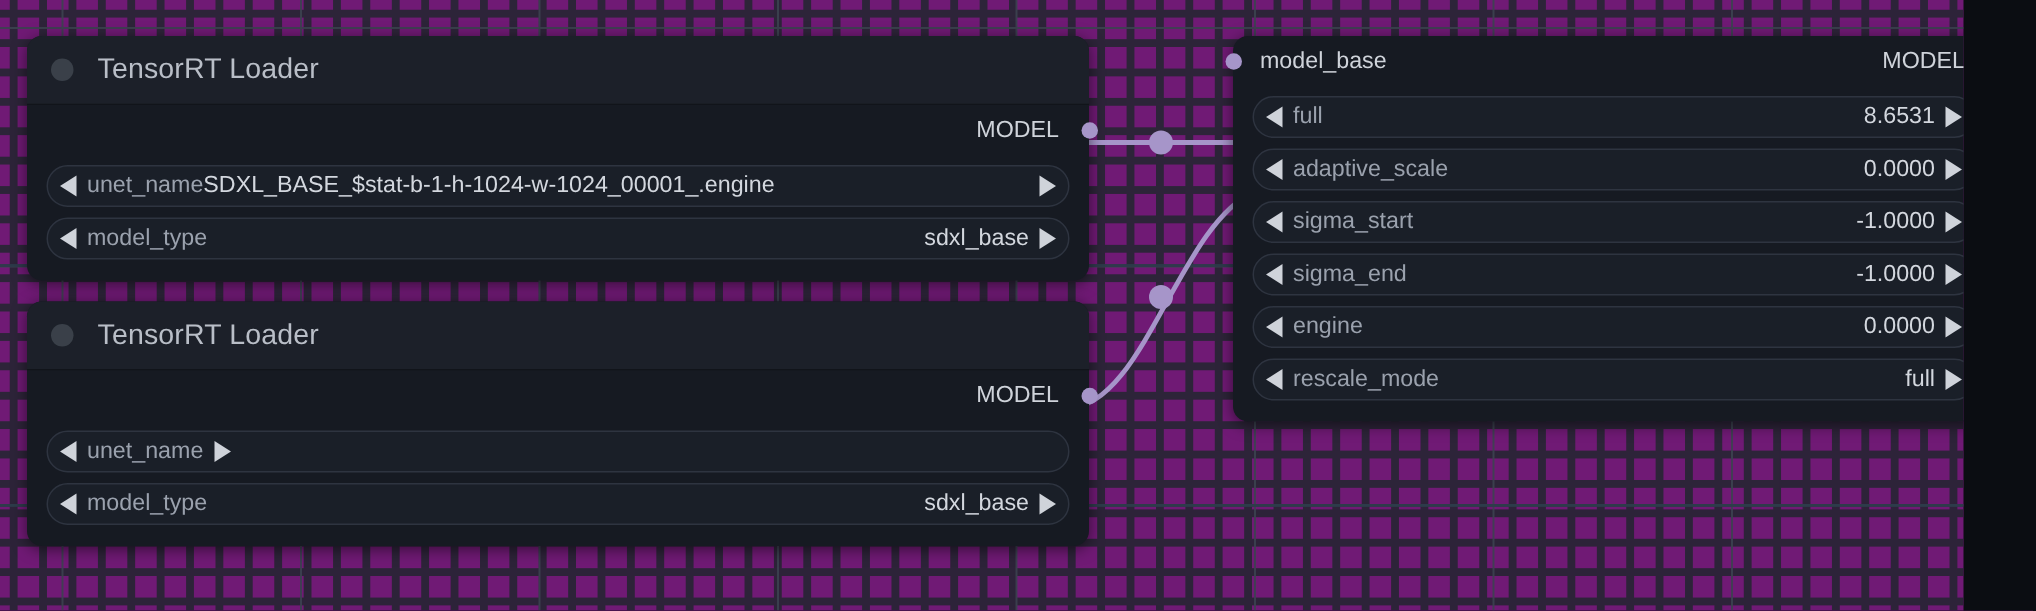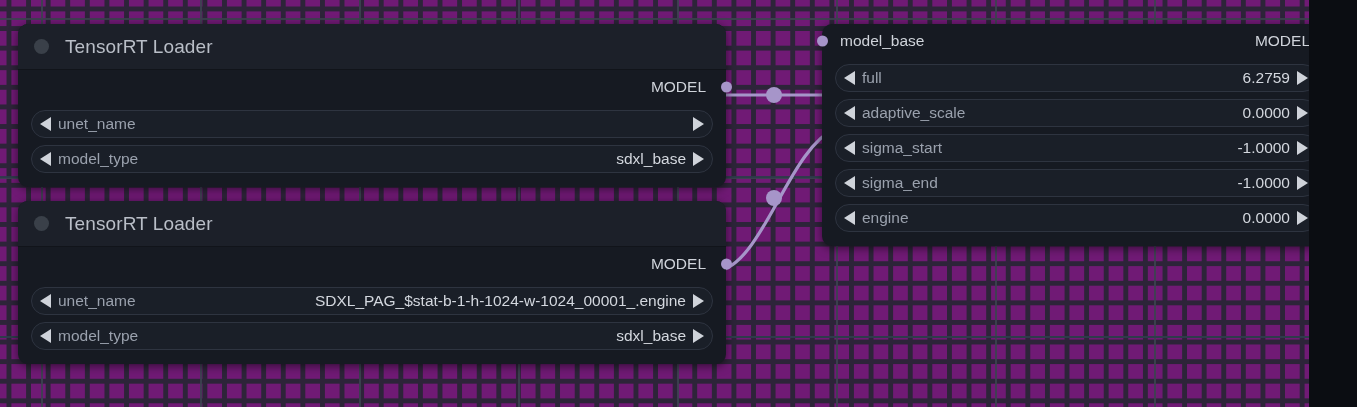--- a/index.html
+++ b/index.html
@@ -200,20 +200,21 @@
     </div>
     <div class="node-body">
       <div class="slot-row">
         <span class="slot-label out">MODEL</span>
         <span class="slot-dot out"></span>
       </div>
       <div class="widgets">
         <div class="widget">
           <span class="arrow arrow-left"></span>
           <span class="w-label">unet_name</span>
+          <span class="w-value tight">SDXL_BASE_$stat-b-1-h-1024-w-1024_00001_.engine</span>
           <span class="arrow arrow-right" style="margin-left:auto"></span>
         </div>
         <div class="widget">
           <span class="arrow arrow-left"></span>
           <span class="w-label">model_type</span>
           <span class="w-value">sdxl_base</span>
           <span class="arrow arrow-right"></span>
         </div>
       </div>
     </div>
@@ -226,21 +227,20 @@
     </div>
     <div class="node-body">
       <div class="slot-row">
         <span class="slot-label out">MODEL</span>
         <span class="slot-dot out"></span>
       </div>
       <div class="widgets">
         <div class="widget">
           <span class="arrow arrow-left"></span>
           <span class="w-label">unet_name</span>
-          <span class="w-value">SDXL_PAG_$stat-b-1-h-1024-w-1024_00001_.engine</span>
           <span class="arrow arrow-right"></span>
         </div>
         <div class="widget">
           <span class="arrow arrow-left"></span>
           <span class="w-label">model_type</span>
           <span class="w-value">sdxl_base</span>
           <span class="arrow arrow-right"></span>
         </div>
       </div>
     </div>
@@ -251,21 +251,21 @@
       <div class="slot-row">
         <span class="slot-dot in"></span>
         <span class="slot-label in">model_base</span>
         <span class="slot-label out">MODEL</span>
         <span class="slot-dot out"></span>
       </div>
       <div class="widgets">
         <div class="widget">
           <span class="arrow arrow-left"></span>
           <span class="w-label">full</span>
-          <span class="w-value">6.2759</span>
+          <span class="w-value">8.6531</span>
           <span class="arrow arrow-right"></span>
         </div>
         <div class="widget">
           <span class="arrow arrow-left"></span>
           <span class="w-label">adaptive_scale</span>
           <span class="w-value">0.0000</span>
           <span class="arrow arrow-right"></span>
         </div>
         <div class="widget">
           <span class="arrow arrow-left"></span>
@@ -278,17 +278,23 @@
           <span class="w-label">sigma_end</span>
           <span class="w-value">-1.0000</span>
           <span class="arrow arrow-right"></span>
         </div>
         <div class="widget">
           <span class="arrow arrow-left"></span>
           <span class="w-label">engine</span>
           <span class="w-value">0.0000</span>
           <span class="arrow arrow-right"></span>
         </div>
+        <div class="widget">
+          <span class="arrow arrow-left"></span>
+          <span class="w-label">rescale_mode</span>
+          <span class="w-value">full</span>
+          <span class="arrow arrow-right"></span>
+        </div>
       </div>
     </div>
   </div>
 
 </div>
 
 </body></html>

